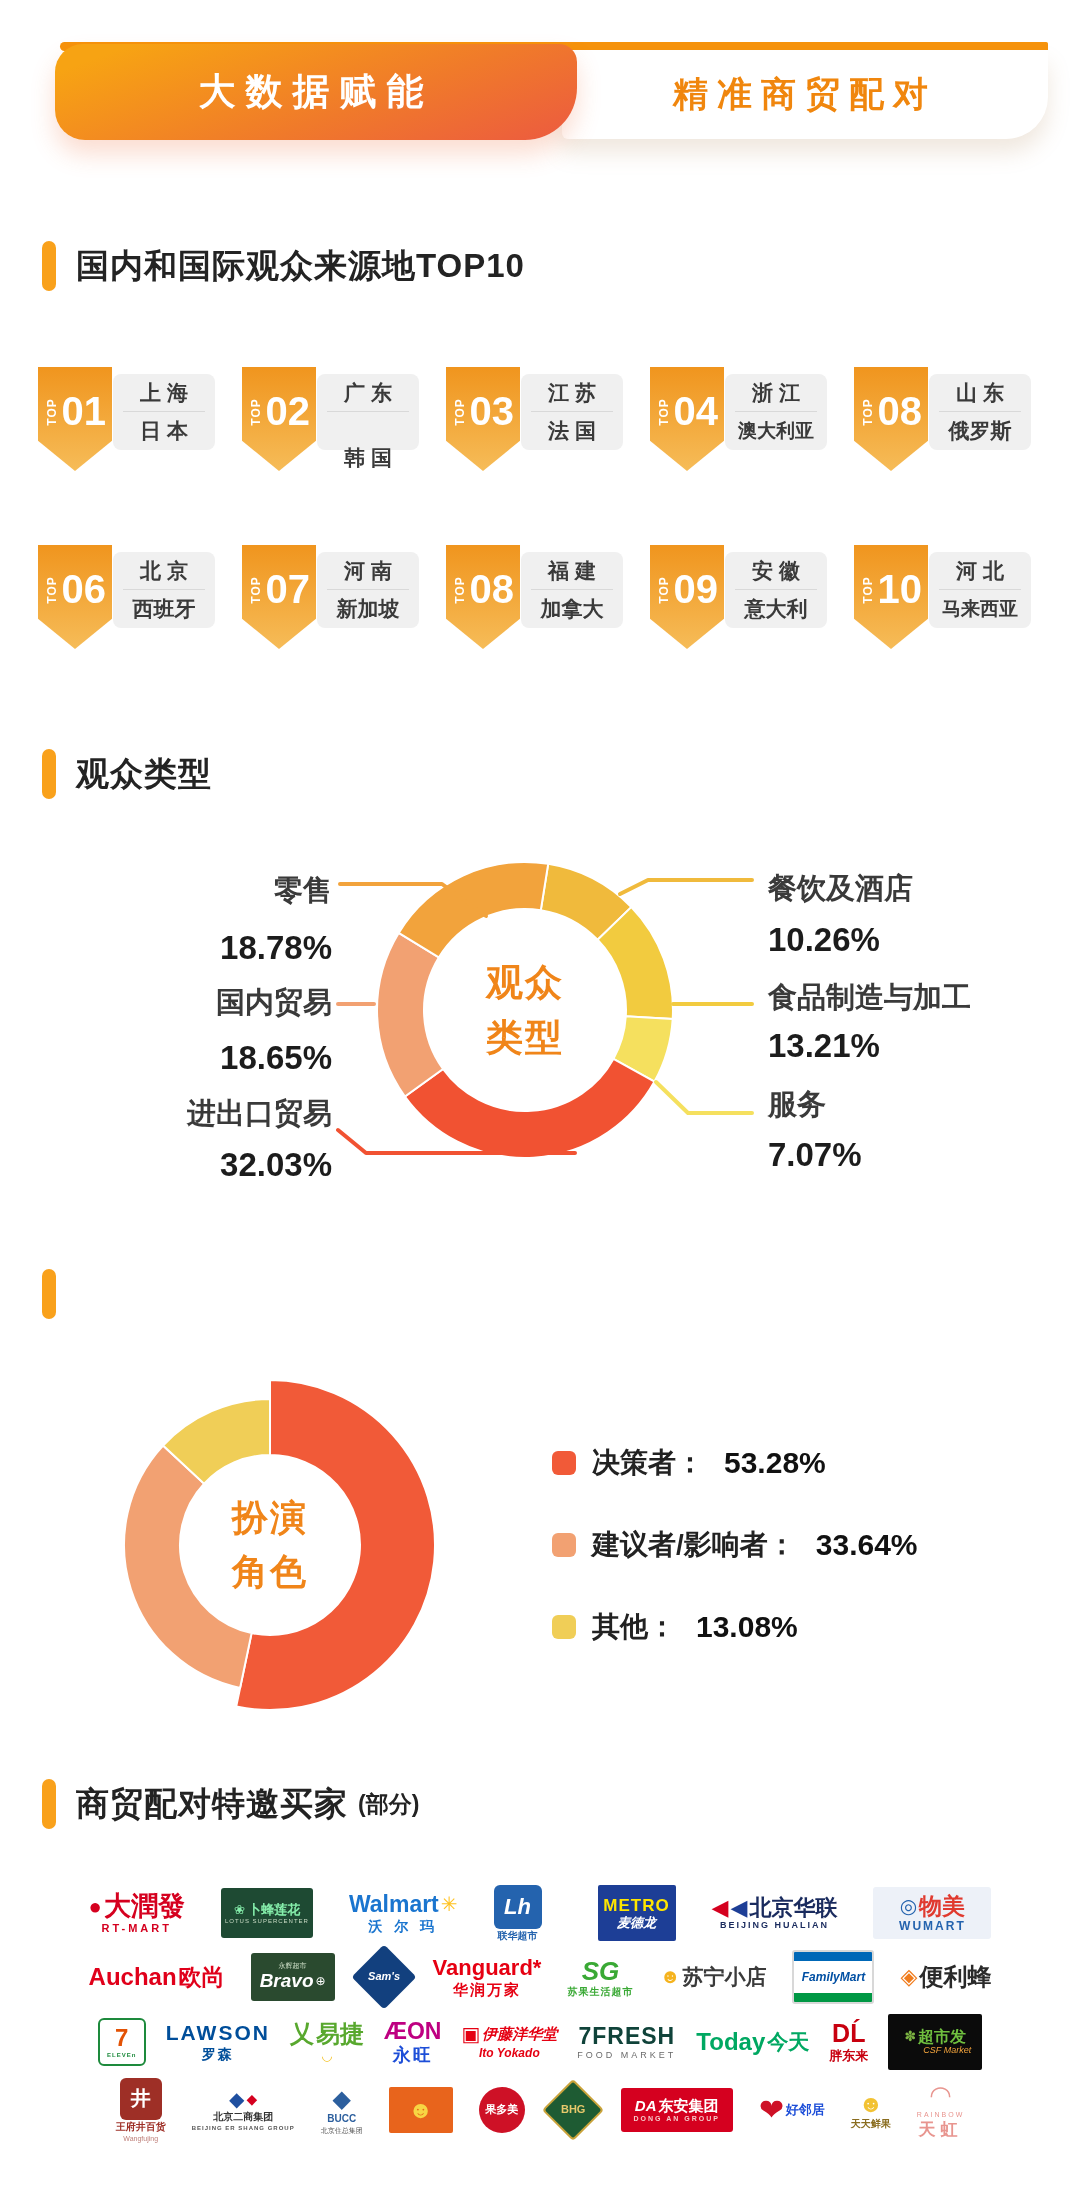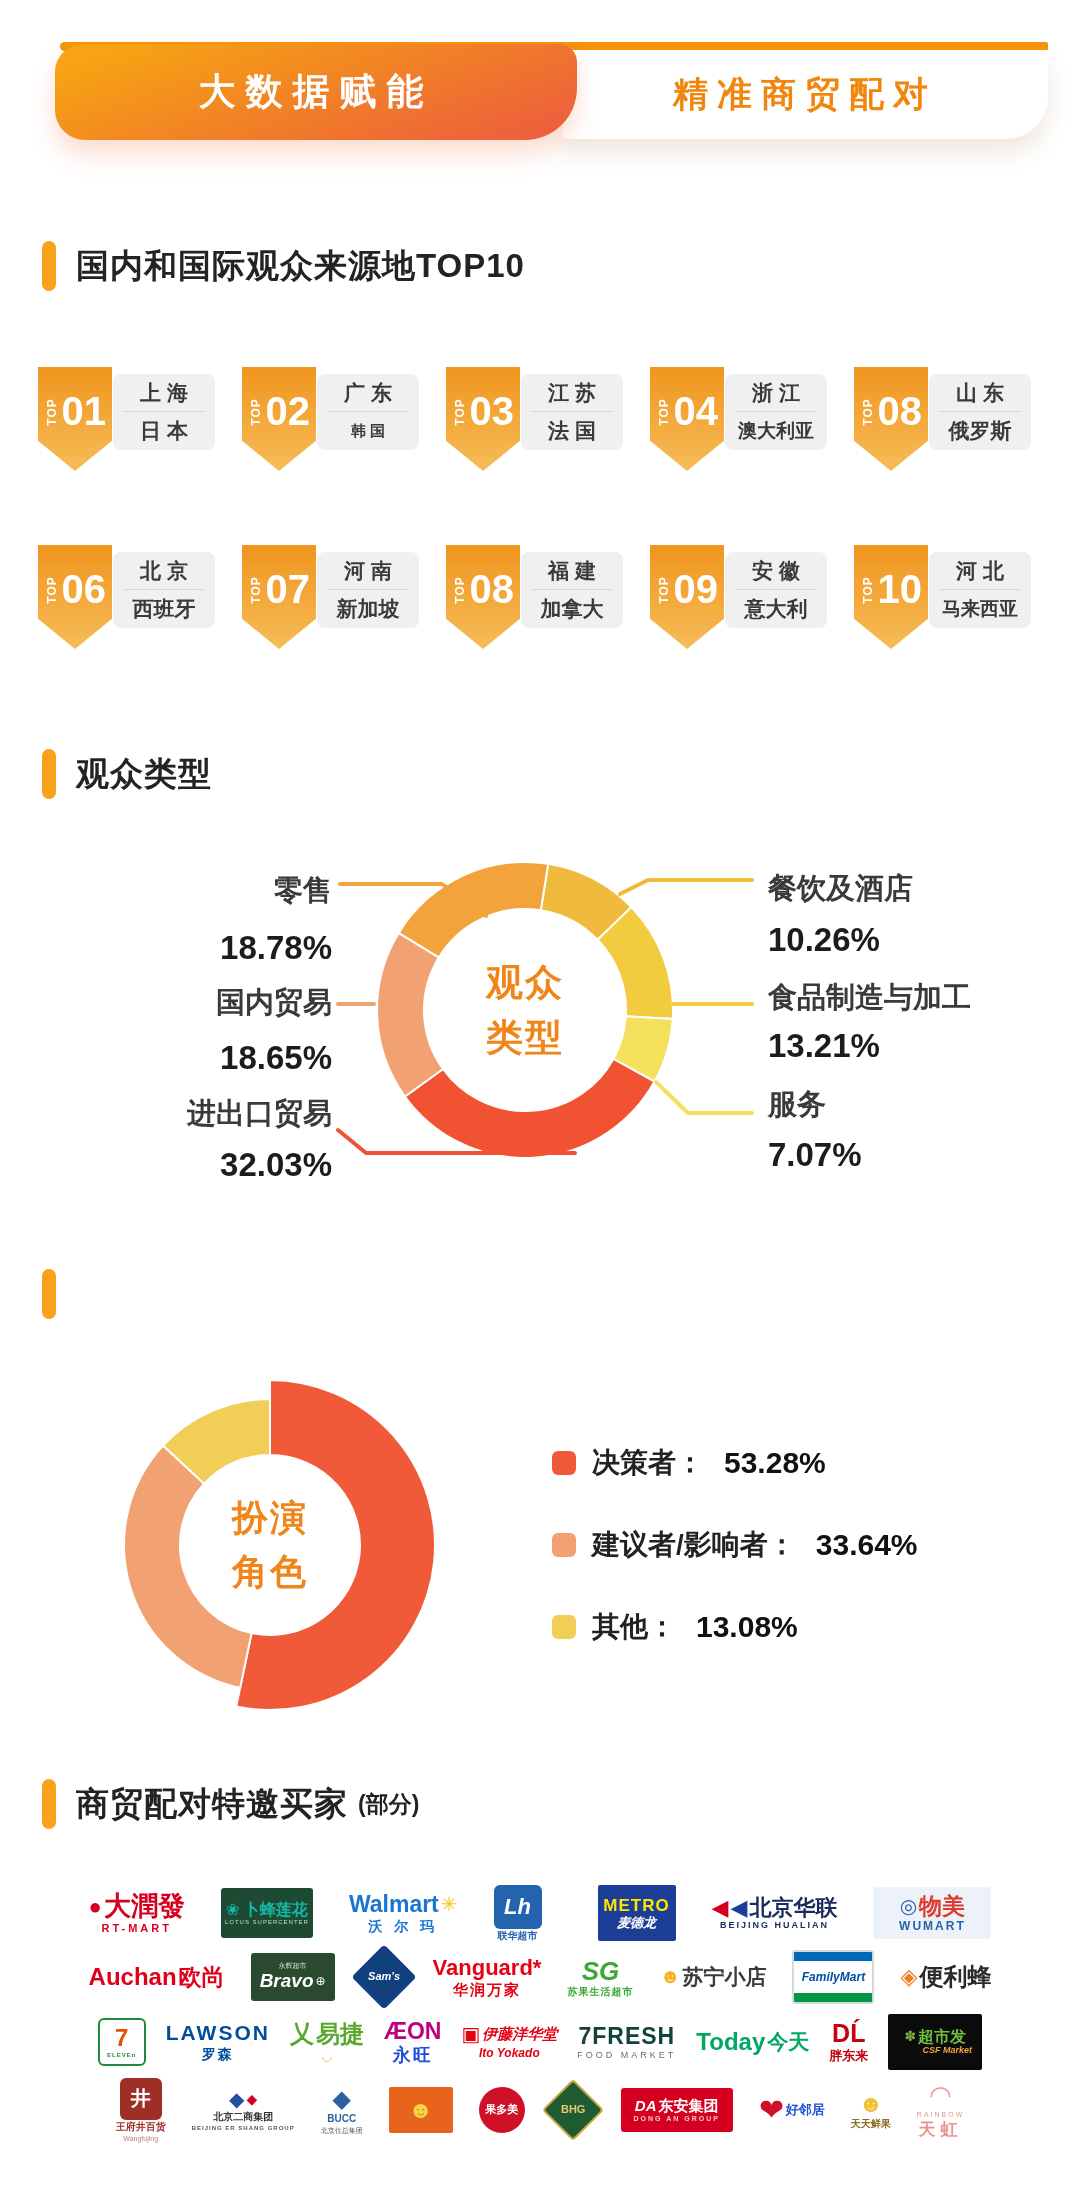--- a/index.html
+++ b/index.html
@@ -81,21 +81,21 @@
         <div class="div"></div>
         <div class="row" style="font-size: 21px;">日 本</div>
       </div>
       <div class="ribbon" style="left: 242px; top: 367px;">
         <span class="rtop">TOP</span>
         <span class="rank">02</span>
       </div>
       <div class="tcard" style="left: 317px; top: 374px;">
         <div class="row" style="font-size: 21px;">广 东</div>
         <div class="div"></div>
-        <div class="row" style="font-size: 15px;">韩 国</div>
+        <div class="row" style="font-size: 21px; margin-top: 27px;">韩 国</div>
       </div>
       <div class="ribbon" style="left: 446px; top: 367px;">
         <span class="rtop">TOP</span>
         <span class="rank">03</span>
       </div>
       <div class="tcard" style="left: 521px; top: 374px;">
         <div class="row" style="font-size: 21px;">江 苏</div>
         <div class="div"></div>
         <div class="row" style="font-size: 21px;">法 国</div>
       </div>
@@ -243,21 +243,21 @@
             <span style="color: rgb(213, 0, 31); font-size: 22px; font-weight: 700;">●</span>
             <span style="color: rgb(213, 0, 31); font-size: 27px; font-weight: 800;">大潤發</span>
           </div>
           <div class="lline">
             <span style="color: rgb(213, 0, 31); font-size: 11px; font-weight: 700; letter-spacing: 3px;">RT-MART</span>
           </div>
         </div>
         <div class="logo">
           <div class="lbox" style="width: 92px; height: 50px; background: rgb(30, 74, 51); border-radius: 3px;">
             <div class="lline">
-              <span style="color: #14b8a6; font-size: 16px; font-weight: 700;">❀ 卜蜂莲花</span>
+              <span style="color: #86efac; font-size: 13px; font-weight: 700;">❀ 卜蜂莲花</span>
             </div>
             <div class="lline">
               <span style="color: rgb(203, 220, 198); font-size: 6px; font-weight: 400; letter-spacing: 1px;">LOTUS SUPERCENTER</span>
             </div>
           </div>
         </div>
         <div class="logo">
           <div class="lline">
             <span style="color: rgb(26, 117, 207); font-size: 23px; font-weight: 700;">Walmart</span>
             <span style="color: rgb(255, 194, 32); font-size: 20px; font-weight: 700;">✳</span>
@@ -438,21 +438,21 @@
             <span style="color: rgb(200, 0, 15); font-size: 13px; font-weight: 800;">胖东来</span>
           </div>
         </div>
         <div class="logo">
           <div class="lbox" style="width: 94px; height: 56px; background: rgb(11, 11, 11); border-radius: 2px;">
             <div class="lline">
               <span style="color: rgb(124, 179, 66); font-size: 14px; font-weight: 700;">✽</span>
               <span style="color: rgb(111, 191, 63); font-size: 16px; font-weight: 800;">超市发</span>
             </div>
             <div class="lline">
-              <span style="color: rgb(242, 163, 60); font-size: 9px; font-weight: 700; font-style: italic; margin-left: 24px;">CSF Market</span>
+              <span style="color: rgb(242, 163, 60); font-size: 9px; font-weight: 400; font-style: italic; margin-left: 24px;">CSF Market</span>
             </div>
           </div>
         </div>
       </div>
       <div class="logo-row" style="top: 2078px; gap: 26px;">
         <div class="logo">
           <div class="lbox" style="width: 42px; height: 42px; background: rgb(158, 47, 38); border-radius: 6px;">
             <div class="lline">
               <span style="color: rgb(255, 255, 255); font-size: 20px; font-weight: 700;">井</span>
             </div>

